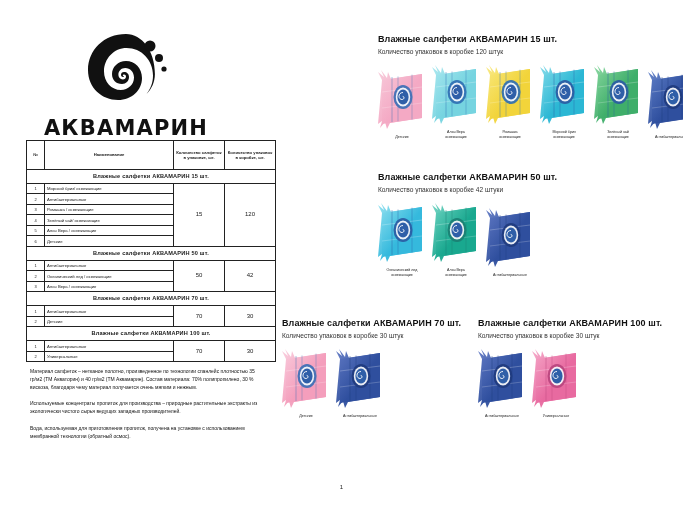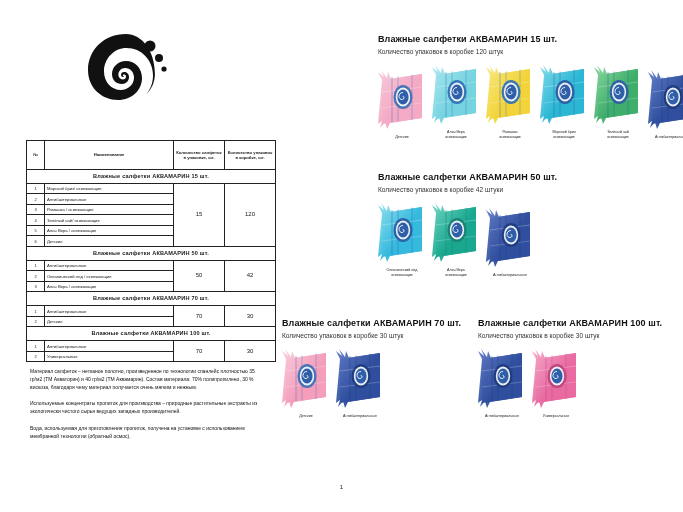--- a/index.html
+++ b/index.html
@@ -170,20 +170,21 @@
     <div class="logo-mark">
       <svg width="92" height="82" viewBox="0 0 92 82">
         <g fill="#111">
           <path d="M46 6 C24 6 8 22 8 42 C8 60 22 72 38 72 C52 72 62 62 62 50 C62 40 55 33 46 33 C38 33 32 39 32 46 C32 52 36 56 42 56 C46 56 49 53 49 49 C49 46 47 44 44 44 C42 44 41 45 41 47 C41 48 42 49 43 49 C43.6 49 44 48.6 44 48.2 C44 48 43.9 47.9 43.7 47.9 C43.5 47.9 43.4 48 43.4 48.2 C43.4 48.3 43.45 48.35 43.5 48.4 C43.1 48.4 42.8 48.1 42.8 47.6 C42.8 46.9 43.4 46.4 44.1 46.4 C45.2 46.4 46 47.3 46 48.5 C46 50.2 44.6 51.5 42.8 51.5 C40.3 51.5 38.4 49.4 38.4 46.6 C38.4 42.9 41.3 40 45.2 40 C50.2 40 54 44 54 49.6 C54 56.6 48.3 62 40.8 62 C31.5 62 24 54 24 43.5 C24 30.6 33.9 20 46.6 20 C61.4 20 73 32 73 47.6 C73 54.8 70.6 61.2 66.5 66 C71.6 61 74.9 54 74.9 46 C74.9 23 62 6 46 6 Z"></path>
           <circle cx="70" cy="18" r="5.5"></circle>
           <circle cx="79" cy="30" r="4"></circle>
           <circle cx="84" cy="41" r="2.6"></circle>
         </g>
       </svg>
     </div>
+    <div class="logo-word">АКВАМАРИН</div>
   </div>
 
   <div class="table-wrap">
     <table class="spec">
       <thead>
         <tr>
           <th class="c-num">№</th>
           <th class="c-name">Наименование</th>
           <th class="c-qty">Количество салфеток в упаковке, шт.</th>
           <th class="c-box">Количество упаковок в коробке, шт.</th>

